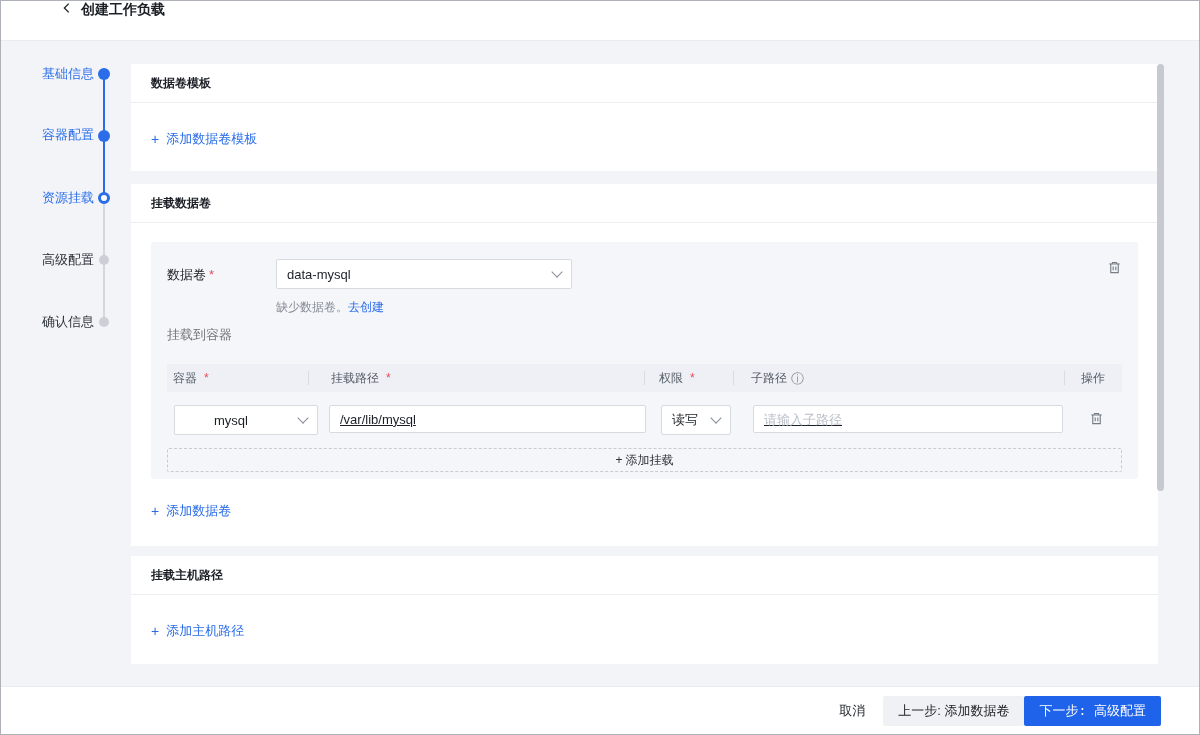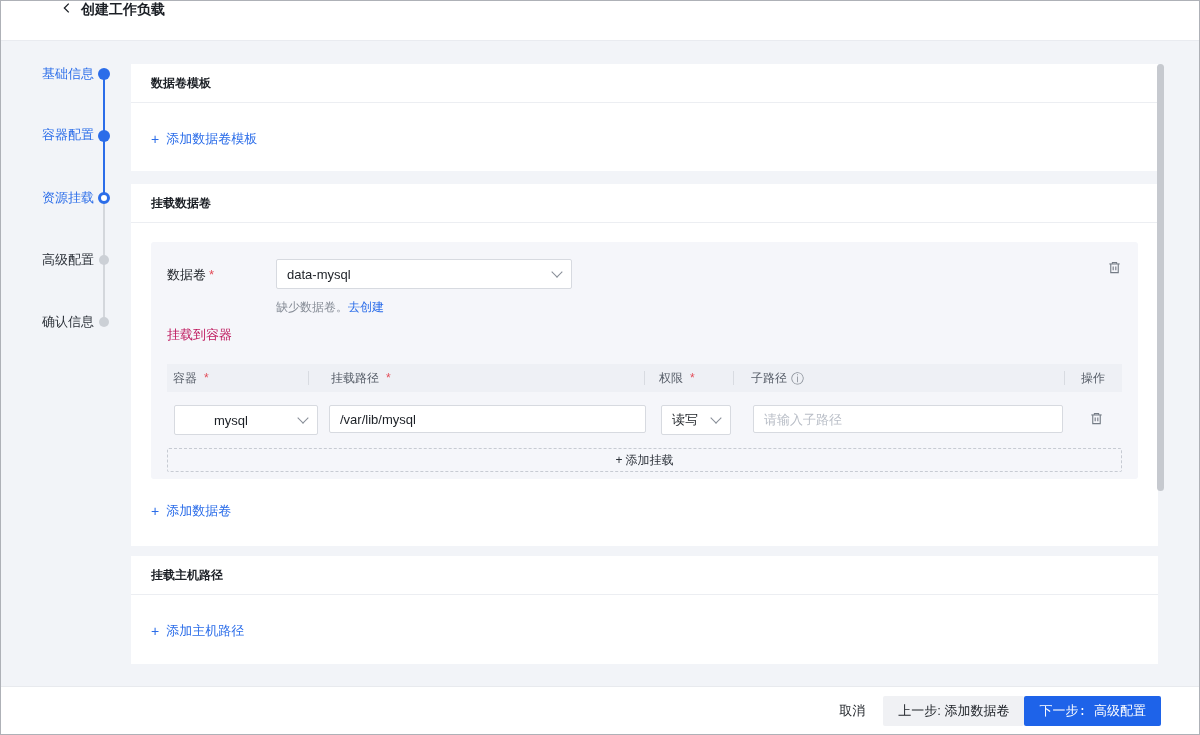--- a/index.html
+++ b/index.html
@@ -44,30 +44,30 @@
   .card{position:absolute;left:20px;right:20px;top:58px;height:237px;background:#f5f6fa;border-radius:3px;}
   .field-label{position:absolute;left:16px;top:24px;font-size:13px;color:#1c2026;}
   .req{color:#e34d59;margin-left:3px;}
   .selectbox{box-sizing:border-box;height:30px;background:#fff;border:1px solid #d7dae0;border-radius:2px;
     display:flex;align-items:center;justify-content:space-between;padding:0 10px;font-size:13px;color:#1c2026;cursor:pointer;}
   .caret{width:7px;height:7px;border-right:1.5px solid #878d97;border-bottom:1.5px solid #878d97;transform:rotate(45deg);margin-top:-4px;flex:none;}
   .vol-select{position:absolute;left:125px;top:17px;width:296px;}
   .card-trash{position:absolute;right:16px;top:18px;cursor:pointer;line-height:0;}
   .hint{position:absolute;left:125px;top:57px;font-size:12px;color:#878d97;}
   .hint a{color:#2b6de9;text-decoration:none;cursor:pointer;}
-  .mount-label{position:absolute;left:16px;top:84px;font-size:13px;color:#be185d;}
+  .mount-label{position:absolute;left:16px;top:84px;font-size:13px;color:#737373;}
 
   
   .mtable{position:absolute;left:16px;top:122px;width:955px;height:78px;}
   .thead{position:absolute;left:0;top:0;width:955px;height:28px;background:#eef0f5;}
   .th{position:absolute;top:0;height:28px;line-height:28px;font-size:12px;color:#565d68;white-space:nowrap;display:flex;align-items:center;gap:4px;}
   .vsep{position:absolute;top:7px;width:1px;height:14px;background:#d8dbe1;}
   .info-icon{color:#8a9099;font-size:13px;line-height:1;cursor:pointer;}
   .tinput{position:absolute;box-sizing:border-box;height:28px;border:1px solid #d7dae0;border-radius:2px;background:#fff;
-    font-size:13px;color:#1c2026;padding:0 10px;font-family:"Liberation Sans","DejaVu Sans",sans-serif;outline:none;}
+    font-size:13px;color:#1c2026;padding:0 10px;font-family:"Liberation Sans","DejaVu Sans",sans-serif;outline:none;text-decoration:underline;}
   .tinput::placeholder{color:#b9bec7;}
   .tsel{position:absolute;top:41px;}
   .row-trash{position:absolute;left:922px;top:47px;cursor:pointer;line-height:0;}
 
   .add-mount{position:absolute;left:16px;top:206px;width:955px;height:24px;box-sizing:border-box;
     border:1px dashed #c7cbd3;border-radius:2px;display:flex;align-items:center;justify-content:center;
     gap:3px;font-size:12px;color:#2b3038;cursor:pointer;background:transparent;}
 
   
   .scroll-thumb{position:absolute;left:1156px;top:63px;width:7px;height:427px;background:#c6c9cf;border-radius:4px;cursor:pointer;}

